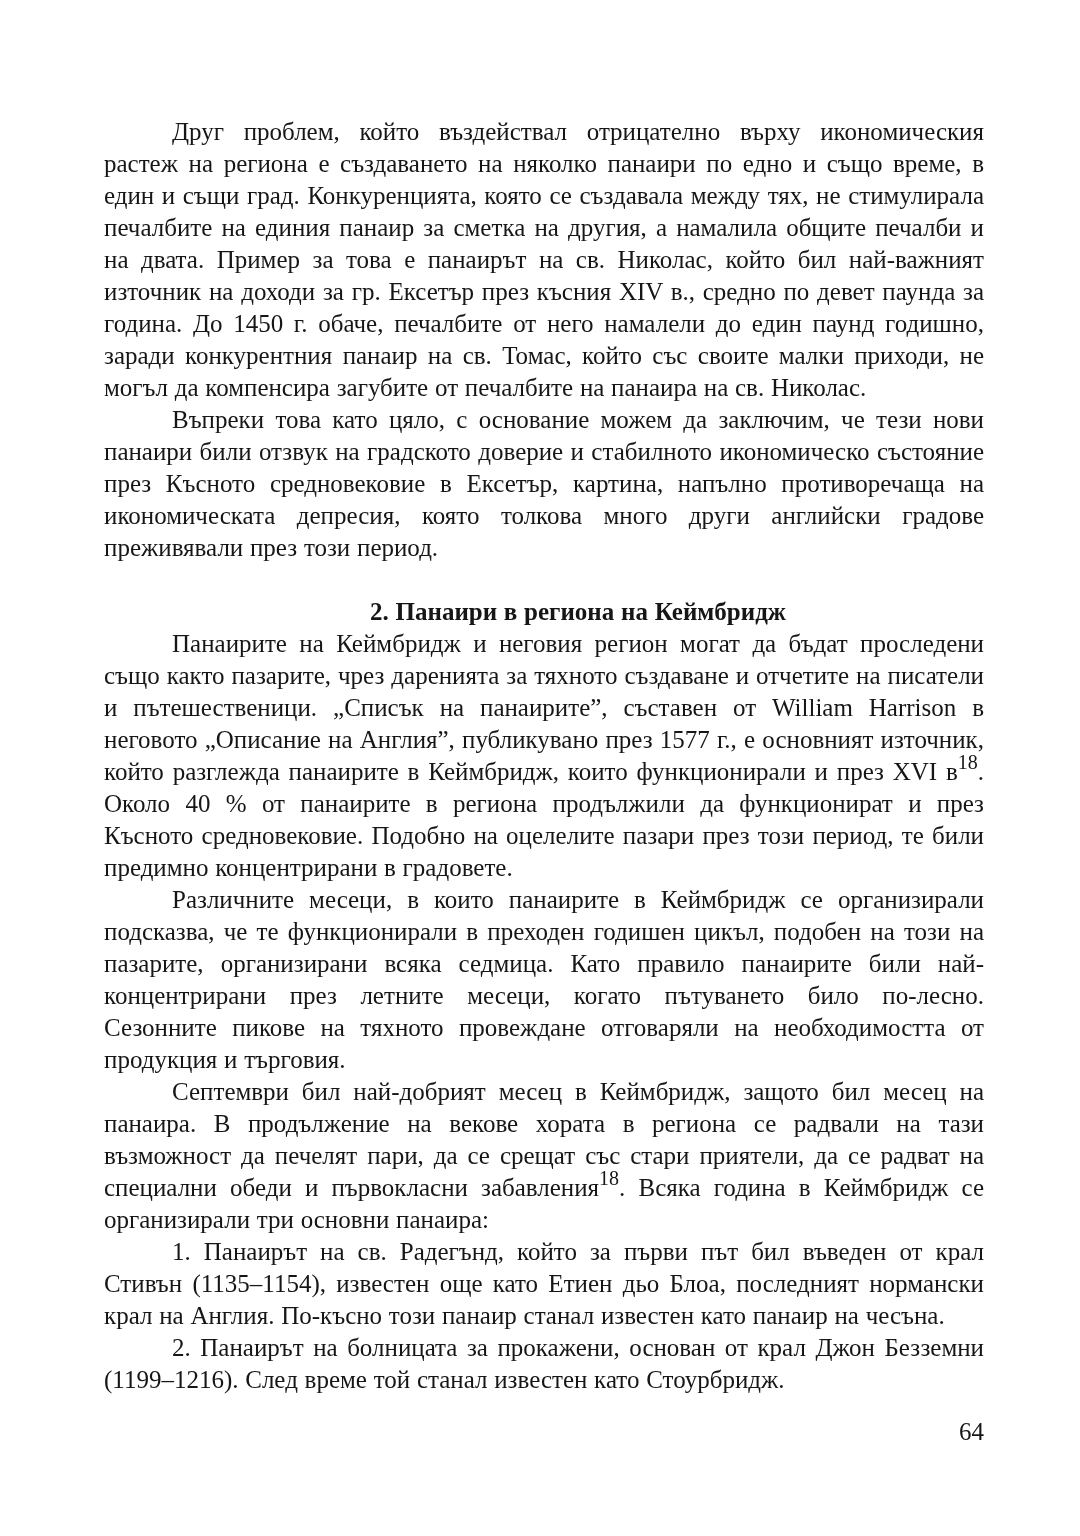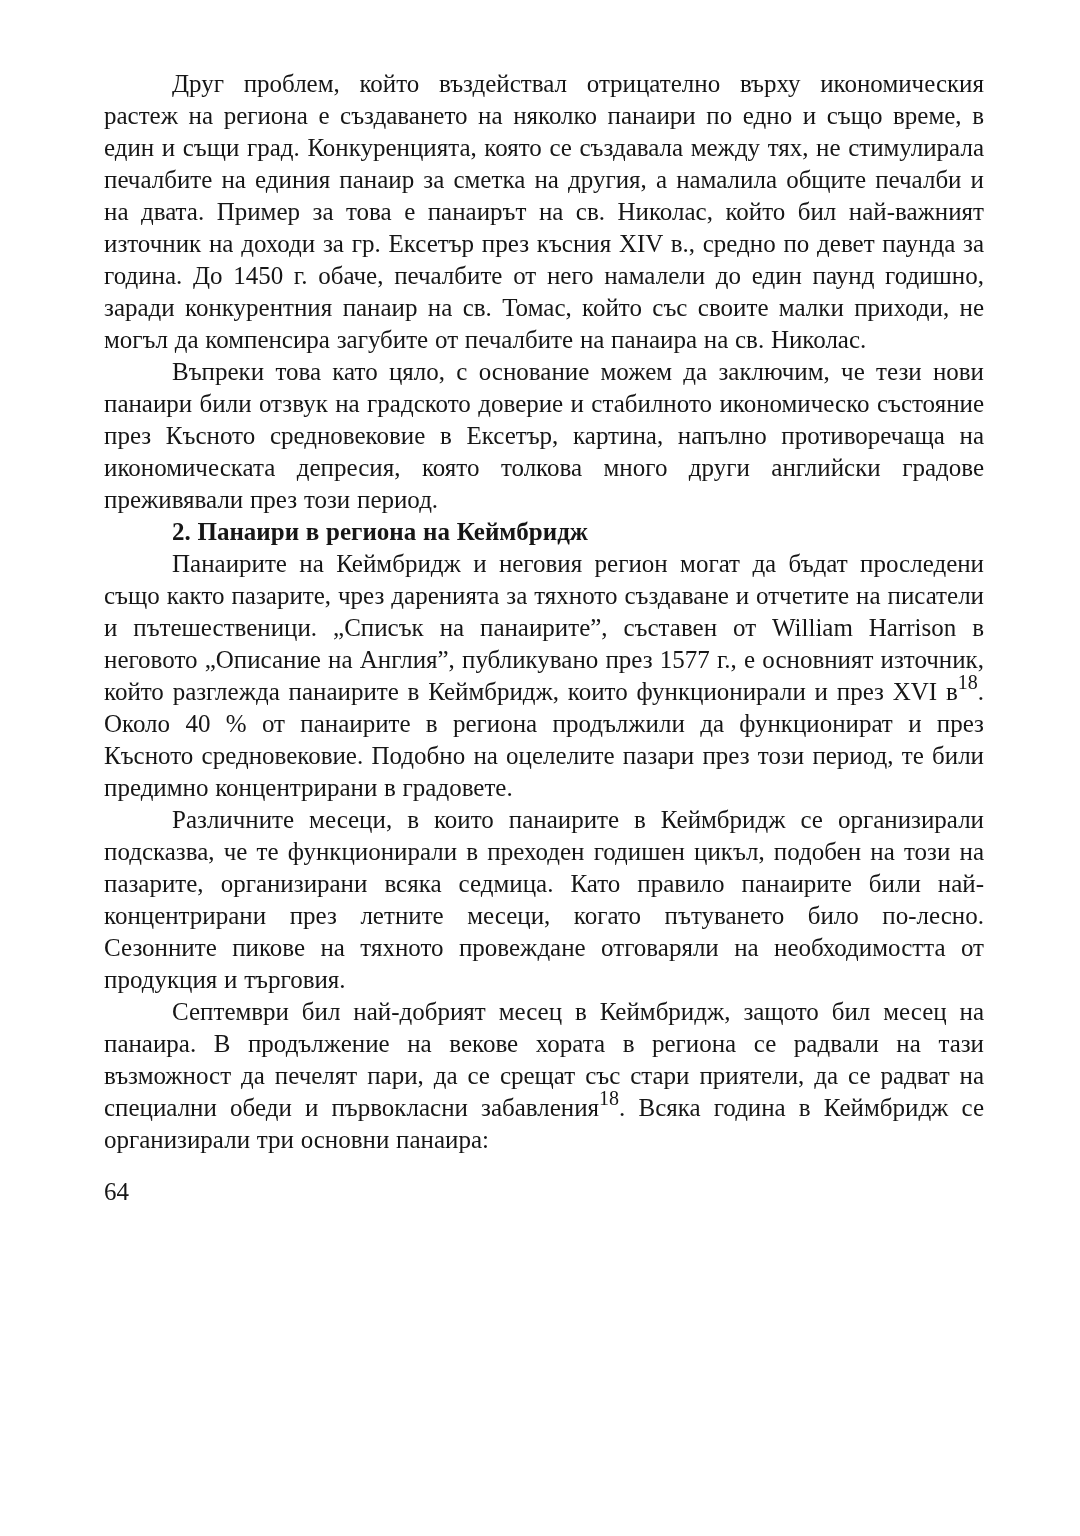--- a/index.html
+++ b/index.html
@@ -11,59 +11,62 @@
     height: 1536px;
     background: #ffffff;
     font-family: "Liberation Serif", "DejaVu Serif", serif;
     color: #161616;
     overflow: hidden;
   }
   .page {
     box-sizing: border-box;
     width: 1080px;
     height: 1536px;
-    padding: 68px 96px 0 104px;
+    padding: 116px 96px 0 104px;
     background: #ffffff;
   }
   .text-body p {
     margin: 0;
     font-size: 25px;
     line-height: 32px;
     text-align: justify;
     text-indent: 68px;
     word-spacing: 0.5px;
   }
   .text-body p.heading {
     font-weight: bold;
-    text-align: left;
+    margin-top: 32px;
+    text-align: center;
   }
   .text-body sup {
     font-size: 20px;
     line-height: 0;
     vertical-align: baseline;
     position: relative;
     top: -0.55em;
   }
   .page-footer {
     margin-top: 20px;
-    text-align: left;
+    text-align: right;
   }
   .page-footer .page-number {
     font-size: 25px;
     line-height: 32px;
   }
 </style>
 </head>
 <body>
 
 <main class="page">
   <section class="text-body" id="text-body">
       <p class="para">Друг проблем, който въздействал отрицателно върху икономическия растеж на региона е създаването на няколко панаири по едно и също време, в един и същи град. Конкуренцията, която се създавала между тях, не стимулирала печалбите на единия панаир за сметка на другия, а намалила общите печалби и на двата. Пример за това е панаирът на св. Николас, който бил най-важният източник на доходи за гр. Ексетър през късния XIV в., средно по девет паунда за година. До 1450 г. обаче, печалбите от него намалели до един паунд годишно, заради конкурентния панаир на св. Томас, който със своите малки приходи, не могъл да компенсира загубите от печалбите на панаира на св. Николас.</p>
       <p class="para">Въпреки това като цяло, с основание можем да заключим, че тези нови панаири били отзвук на градското доверие и стабилното икономическо състояние през Късното средновековие в Ексетър, картина, напълно противоречаща на икономическата депресия, която толкова много други английски градове преживявали през този период.</p>
       <p class="heading">2. Панаири в региона на Кеймбридж</p>
       <p class="para">Панаирите на Кеймбридж и неговия регион могат да бъдат проследени също както пазарите, чрез даренията за тяхното създаване и отчетите на писатели и пътешественици. „Списък на панаирите”, съставен от William Harrison в неговото „Описание на Англия”, публикувано през 1577 г., е основният източник, който разглежда панаирите в Кеймбридж, които функционирали и през XVI в<sup>18</sup>. Около 40 % от панаирите в региона продължили да функционират и през Късното средновековие. Подобно на оцелелите пазари през този период, те били предимно концентрирани в градовете.</p>
       <p class="para">Различните месеци, в които панаирите в Кеймбридж се организирали подсказва, че те функционирали в преходен годишен цикъл, подобен на този на пазарите, организирани всяка седмица. Като правило панаирите били най-концентрирани през летните месеци, когато пътуването било по-лесно. Сезонните пикове на тяхното провеждане отговаряли на необходимостта от продукция и търговия.</p>
       <p class="para">Септември бил най-добрият месец в Кеймбридж, защото бил месец на панаира. В продължение на векове хората в региона се радвали на тази възможност да печелят пари, да се срещат със стари приятели, да се радват на специални обеди и първокласни забавления<sup>18</sup>. Всяка година в Кеймбридж се организирали три основни панаира:</p>
+      <p class="para">1. Панаирът на св. Радегънд, който за първи път бил въведен от крал Стивън (1135–1154), известен още като Етиен дьо Блоа, последният нормански крал на Англия. По-късно този панаир станал известен като панаир на чесъна.</p>
+      <p class="para">2. Панаирът на болницата за прокажени, основан от крал Джон Безземни (1199–1216). След време той станал известен като Стоурбридж.</p>
     </section>
   <footer class="page-footer">
     <span class="page-number">64</span>
   </footer>
 </main>
 
 </body></html>

